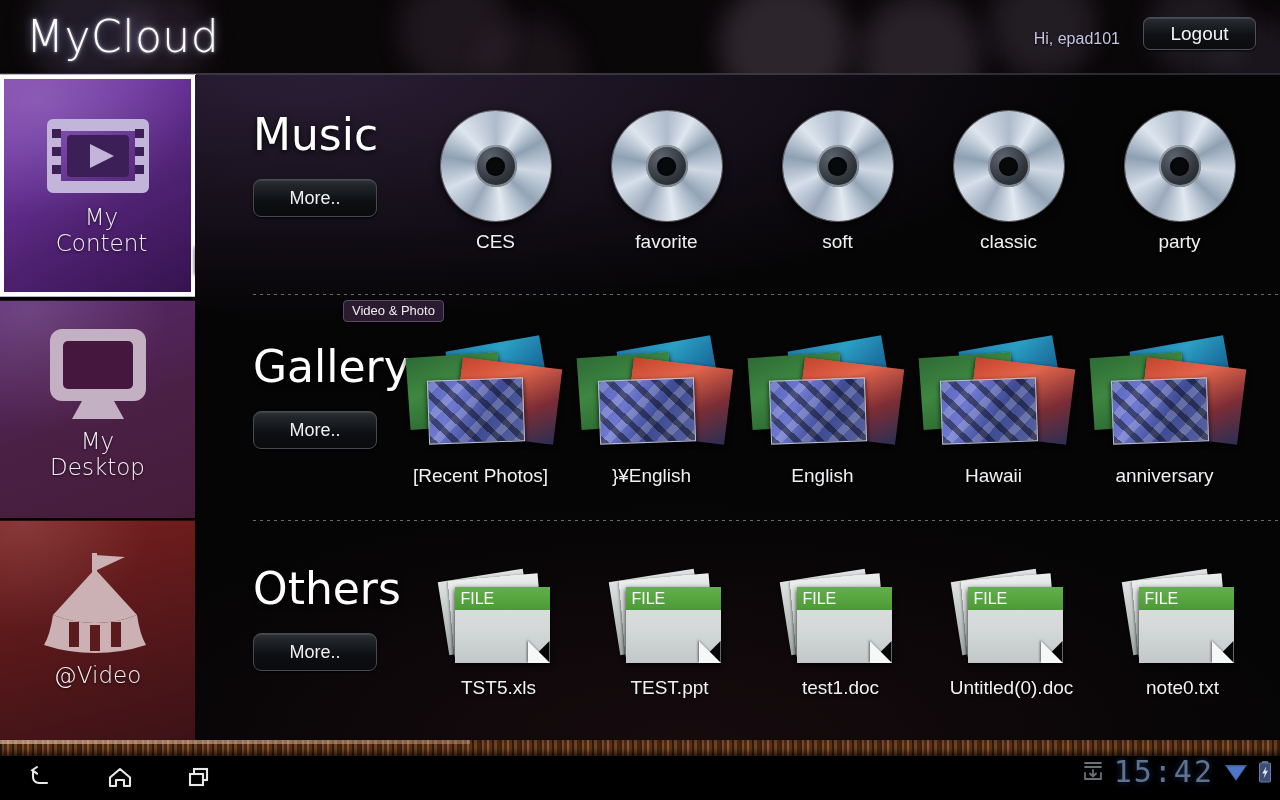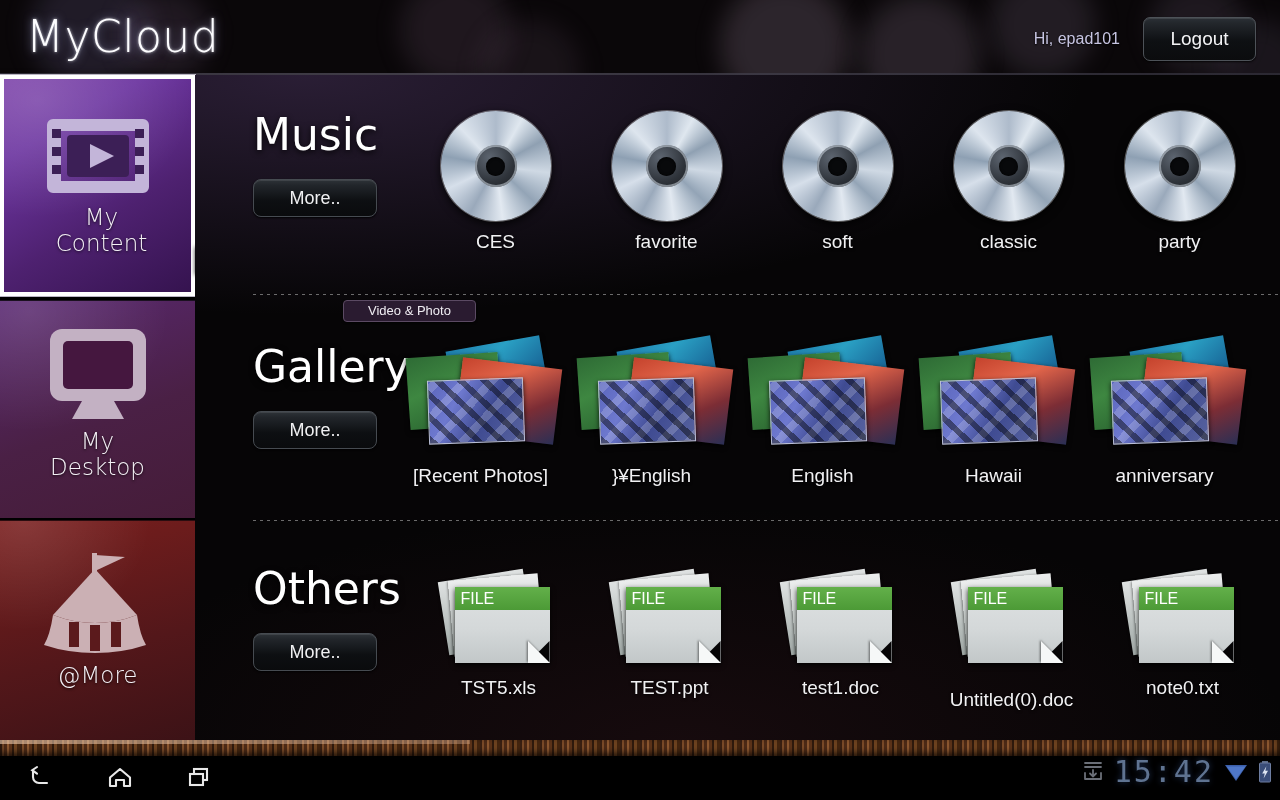--- a/index.html
+++ b/index.html
@@ -33,21 +33,21 @@
     text-shadow:0 0 10px rgba(190,200,255,.55), 0 0 3px rgba(255,255,255,.7);
     line-height:50px;
   }
   #greeting {
     position:absolute; right:160px; top:30px;
     font-size:16px; color:#c7c5e2;
     text-shadow:0 1px 2px #000;
   }
   #logout-btn {
     position:absolute; right:24px; top:17px;
-    width:113px; height:44px; border-radius:7px;
+    width:113px; height:33px; border-radius:7px;
     background: linear-gradient(to bottom,#2b3036 0%, #23272c 12%, #0e1013 55%, #0b0c0e 100%);
     border:1px solid #4d5258;
     box-shadow: inset 0 1px 0 rgba(255,255,255,.10), 0 1px 2px rgba(0,0,0,.8);
     color:#f2f2f4; font-size:19px;
     display:flex; align-items:center; justify-content:center;
     cursor:pointer;
   }
 
   
   #sidebar {
@@ -104,21 +104,21 @@
       radial-gradient(120% 60% at 10% 0%, rgba(86,60,110,.45), rgba(0,0,0,0) 60%),
       radial-gradient(80% 50% at 45% 100%, rgba(80,30,40,.22), rgba(0,0,0,0) 70%),
       #060506;
     overflow:hidden;
   }
   .row { position:absolute; left:0; width:1085px; }
   .row-head { position:absolute; left:58px; }
   .badge {
     position:absolute; left:90px; top:-43px;
     background:#2a1b30; border:1px solid #5b4a63; border-radius:4px;
-    color:#efecf2; font-size:13px; padding:2px 24px 3px;
+    color:#efecf2; font-size:13px; padding:2px 8px 3px;
     white-space:nowrap;
     box-shadow:0 1px 2px rgba(0,0,0,.7);
   }
   .row-title {
     color:#ffffff; font-size:44px; line-height:48px; font-weight:400;
     font-family:"DejaVu Sans", sans-serif;
     text-shadow:0 2px 6px rgba(0,0,0,.9);
     white-space:nowrap;
   }
   .more-btn {
@@ -308,21 +308,21 @@
             <path d="M55 26 L97 72 Q76 80 55 80 Q34 80 13 72 Z"></path>
             <path d="M13 72 Q10 92 4 102 Q28 110 55 110 Q82 110 106 102 Q100 92 97 72 Q76 80 55 80 Q34 80 13 72 Z"></path>
           </g>
           <g fill="#5b1a1c">
             <rect x="29" y="79" width="10" height="25"></rect>
             <rect x="50" y="82" width="10" height="26"></rect>
             <rect x="71" y="79" width="10" height="25"></rect>
           </g>
         </svg>
       </span>
-      <div class="side-label" style="top:142px;">@More</div>
+      <div class="side-label" style="top:142px;">@Video</div>
     </div>
 
     <div id="sel-arrow"></div>
   </div>
 
   <div id="main">
 
     <div class="row" style="top:36px;">
       <div class="row-head">
         <div class="row-title">Music</div>
@@ -454,21 +454,21 @@
         <div class="tile">
           <div class="fileicon">
             <div class="back2"></div>
               <div class="back1"></div>
             <div class="front">
                 <div class="band">FILE</div>
                 <div class="notch"></div>
                 <div class="fold"></div>
               </div>
           </div>
-          <div class="tile-label" style="margin-top:20px;">Untitled(0).doc</div>
+          <div class="tile-label" style="margin-top:8px;">Untitled(0).doc</div>
         </div>
         <div class="tile">
           <div class="fileicon">
             <div class="back2"></div>
               <div class="back1"></div>
             <div class="front">
                 <div class="band">FILE</div>
                 <div class="notch"></div>
                 <div class="fold"></div>
               </div>

